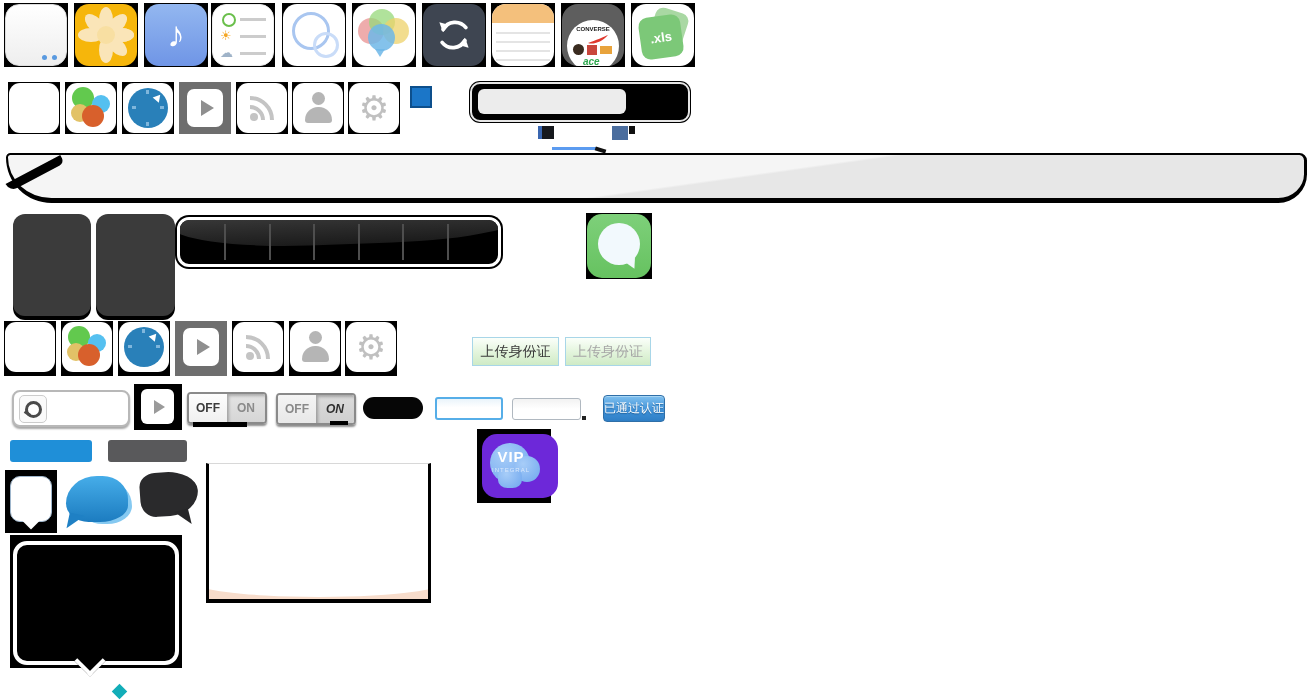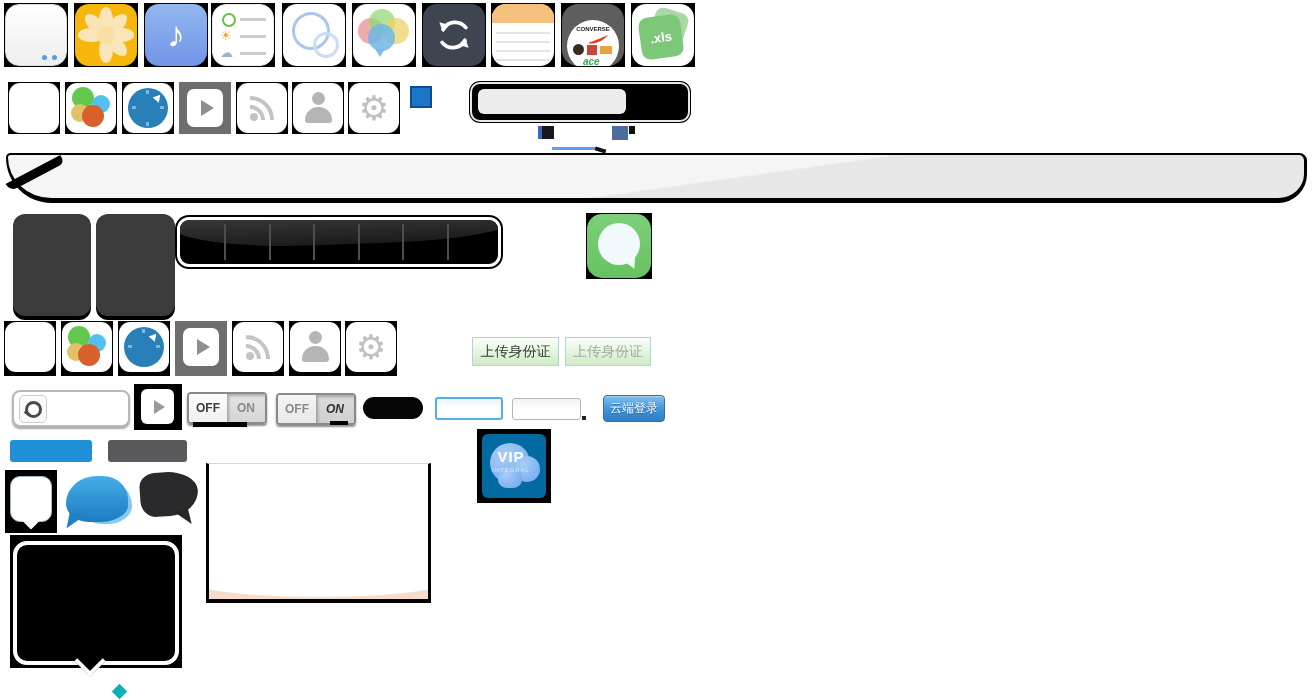--- a/index.html
+++ b/index.html
@@ -307,21 +307,21 @@
 </div>
 <div class="abs" style="left:330px;top:421px;width:18px;height:4px;background:#000"></div>
 
 <div class="abs" style="left:363px;top:397px;width:60px;height:22px;background:#060606;border-radius:11px"></div>
 
 <div class="abs" style="left:435px;top:397px;width:64px;height:19px;background:linear-gradient(#EAF4FB,#ffffff 45%);border:2px solid #56AEE8;border-radius:3px"></div>
 <div class="abs" style="left:512px;top:398px;width:67px;height:20px;background:linear-gradient(#f2f2f2,#ffffff 50%);border:1px solid #B0B8C0;border-radius:3px"></div>
 <div class="abs" style="left:582px;top:416px;width:4px;height:4px;background:#222"></div>
 
 <div class="abs" style="left:603px;top:395px;width:60px;height:25px;background:linear-gradient(#7FC0EF,#3D8FD6 60%,#2F7FC6);border:1px solid #2F6FA8;border-radius:4px;display:flex;align-items:center;justify-content:center;box-shadow:inset 0 1px 0 #A8D6F4">
-  <span style="color:#fff;font-size:12px;text-shadow:0 1px 1px #1f5f98">云端登录</span>
+  <span style="color:#fff;font-size:12px;text-shadow:0 1px 1px #1f5f98">已通过认证</span>
 </div>
 
 <div class="abs" style="left:10px;top:440px;width:82px;height:22px;background:#1F8FD8;border-radius:3px"></div>
 <div class="abs" style="left:108px;top:440px;width:79px;height:22px;background:#59595B;border-radius:3px"></div>
 
 <div class="patch" style="left:5px;top:470px;width:52px;height:63px">
   <div class="abs" style="left:5px;top:6px;width:40px;height:44px;background:#fff;border:1px solid #9FB6CC;border-radius:10px"></div>
   <div class="abs" style="left:20px;top:45px;width:12px;height:12px;background:#fff;transform:rotate(45deg)"></div>
 </div>
 
@@ -335,21 +335,21 @@
   <div class="abs" style="left:2px;top:6px;width:58px;height:44px;background:#2A2A2C;border-radius:30% 60% 55% 30% / 35% 50% 60% 40%;transform:rotate(-4deg)"></div>
   <div class="abs" style="left:38px;top:44px;width:0;height:0;border-top:16px solid #262628;border-left:14px solid transparent;transform:rotate(-14deg)"></div>
 </div>
 
 <div class="abs" style="left:206px;top:463px;width:219px;height:135px;background:#fff;border:1px solid #D8D8D8;border-left:3px solid #000;border-right:3px solid #000;border-bottom:4px solid #000;overflow:hidden">
   <div class="abs" style="left:0;right:0;bottom:0;height:22px;background:#F7DCCB"></div>
   <div class="abs" style="left:-30px;bottom:2px;width:280px;height:40px;background:#fff;border-radius:50%"></div>
 </div>
 
 <div class="patch" style="left:477px;top:429px;width:74px;height:74px">
-  <div class="abs" style="left:5px;top:5px;width:64px;height:64px;background:#0369a1;border-radius:6px;overflow:hidden">
+  <div class="abs" style="left:5px;top:5px;width:76px;height:64px;background:#6d28d9;border-radius:15px;overflow:hidden">
     <div class="vip-cloud" style="left:8px;top:9px;width:40px;height:40px"></div>
     <div class="vip-cloud" style="left:32px;top:22px;width:26px;height:26px"></div>
     <div class="vip-cloud" style="left:16px;top:34px;width:24px;height:20px;border-radius:40%"></div>
     <div class="abs" style="left:0;top:14px;width:58px;text-align:center;color:#fff;font-size:15px;font-weight:bold;letter-spacing:1px">VIP</div>
     <div class="abs" style="left:0;top:33px;width:58px;text-align:center;color:#D9E8FC;font-size:6px;letter-spacing:1px">INTEGRAL</div>
   </div>
 </div>
 
 <div class="patch" style="left:10px;top:535px;width:172px;height:133px">
   <div class="abs" style="left:3px;top:6px;right:3px;bottom:3px;border:4px solid #fff;border-radius:14px;background:#000">

